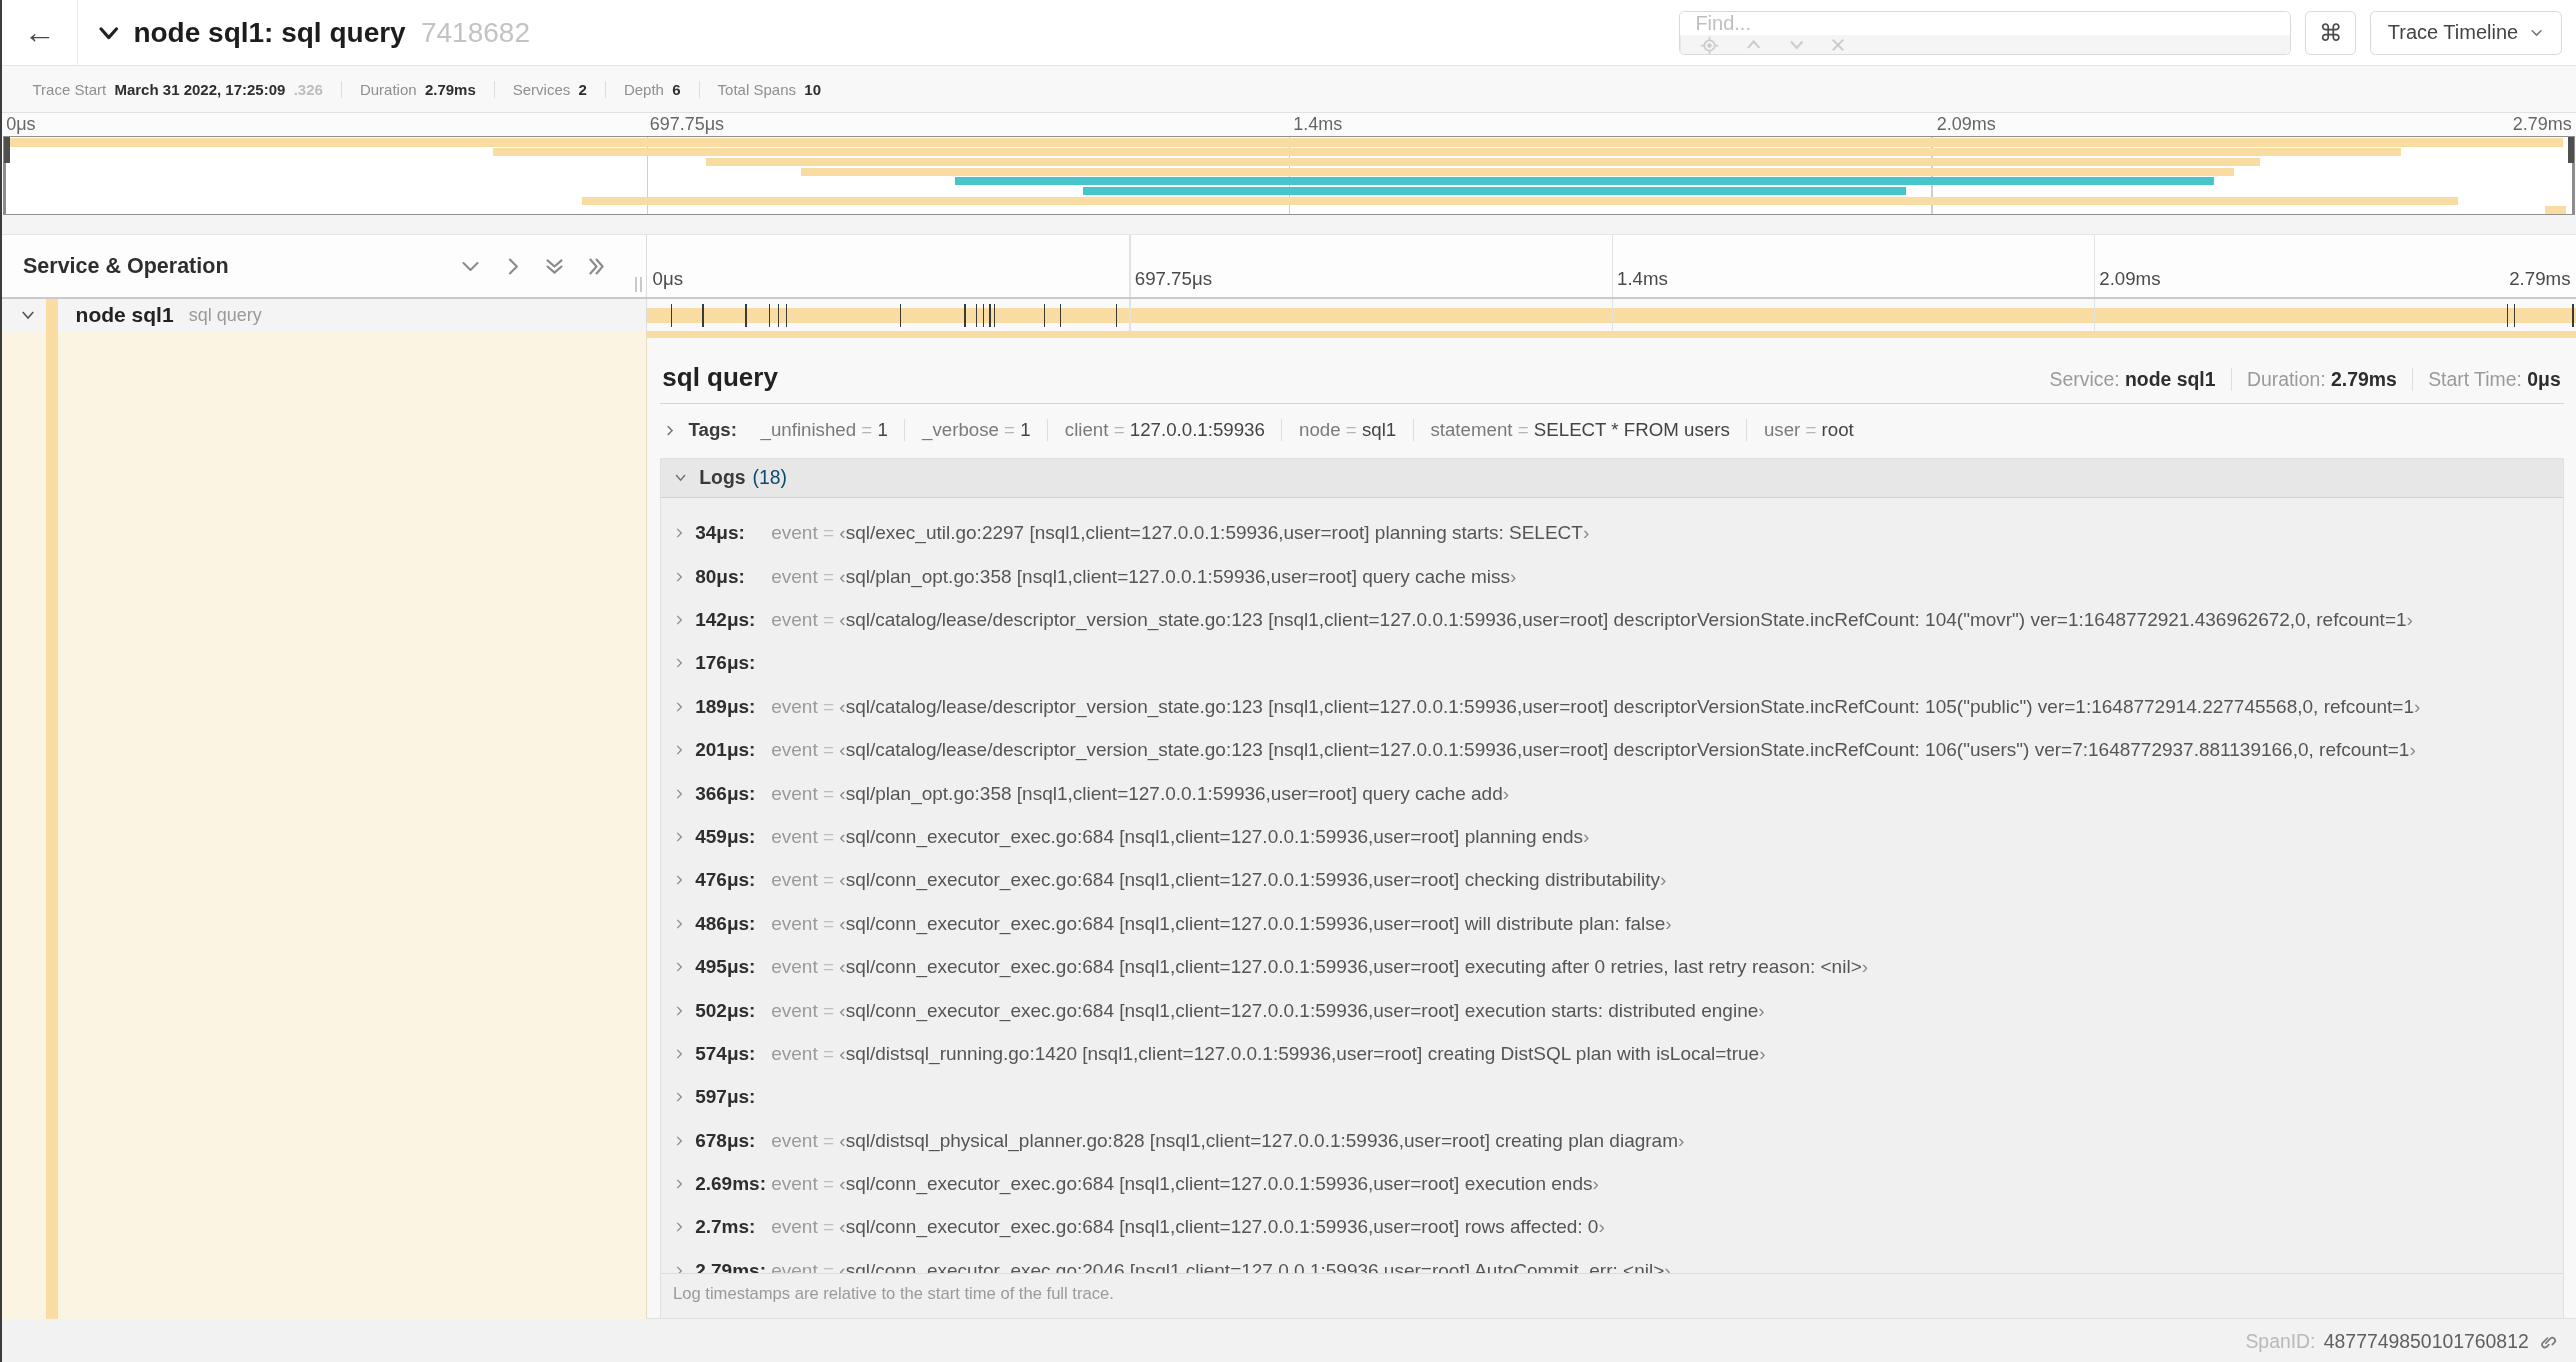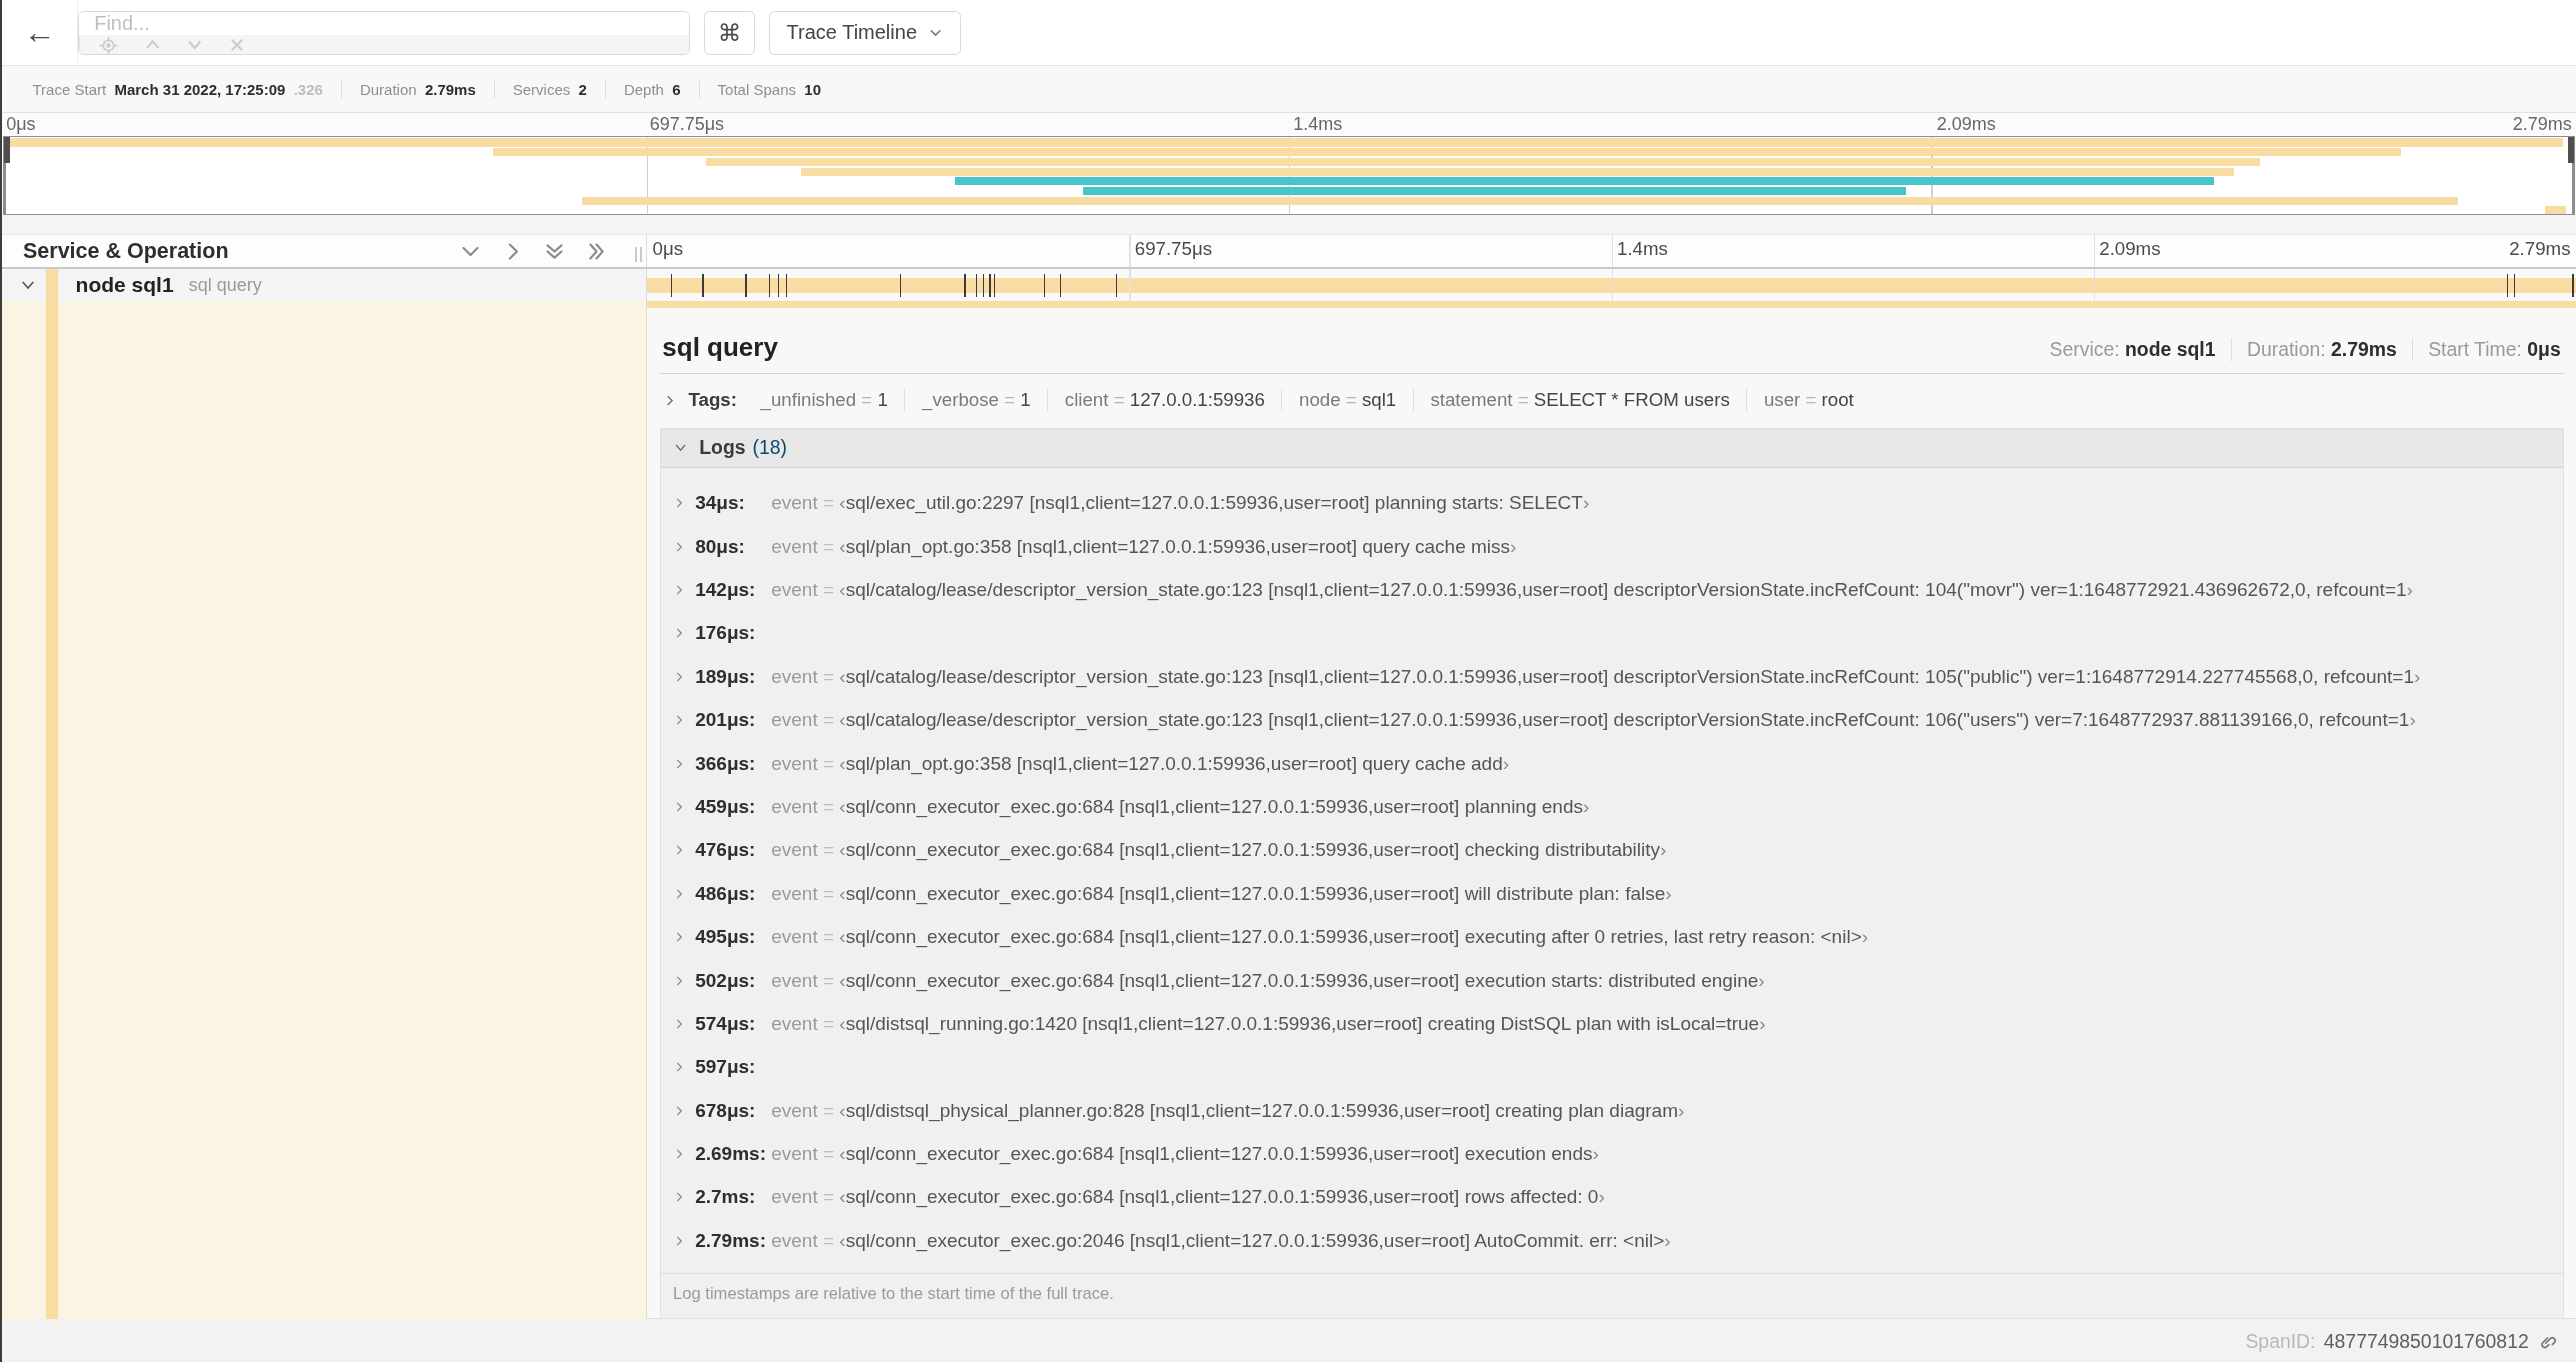--- a/index.html
+++ b/index.html
@@ -55,21 +55,21 @@
   .mm-canvas { height: 79px; margin: 0 1.4px; position: relative; background: #fff;
                border: 1.4px solid #8f8f8f; }
   .mm-grid { position: absolute; top: 0; bottom: 0; width: 1.4px; background: #cfcfcf; }
   .mm-row { position: absolute; height: 8.3px; }
   .mm-handle { position: absolute; top: 0; width: 5.5px; height: 26px; background: #4f4f4f; cursor: ew-resize; z-index: 3; }
   .mm-edge { position: absolute; top: 0; bottom: 0; width: 1.4px; background: #8c8c8c; z-index: 2; cursor: ew-resize; }
 
   .gapbar { height: 19.4px; background: #f4f4f4; flex: none; }
 
   
-  .tl-header { height: 35px; display: flex; background: #fdfdfd; border-top: 1.4px solid #e6e6e6;
+  .tl-header { height: 65px; display: flex; background: #fdfdfd; border-top: 1.4px solid #e6e6e6;
                border-bottom: 2.1px solid #c9c9c9; flex: none; }
   .tl-left { width: 645px; flex: none; display: flex; align-items: center; padding: 0 0 0 21px; position: relative;
              border-right: 1.4px solid #dcdcdc; }
   .tl-left-title { font-size: 21.5px; font-weight: bold; color: #2e2e2e; flex: 1 1 auto; }
   .collapser-row { display: flex; align-items: center; gap: 21px; margin-right: 39px; }
   .collapser { width: 21px; height: 21px; cursor: pointer; display: flex; }
   .col-grip { position: absolute; right: 4.2px; bottom: 5.5px; display: flex; gap: 2.8px; cursor: col-resize; }
   .col-grip i { display: block; width: 2.1px; height: 15.2px; background: #c9c9c9; }
   .tl-ruler { flex: 1 1 auto; position: relative; font-size: 18.7px; color: #4a4a4a; }
   .ruler-label { position: absolute; bottom: 7px; padding-left: 5.5px; white-space: nowrap; }
@@ -134,20 +134,27 @@
   .link-icon { width: 21px; height: 21px; cursor: pointer; display: flex; }
 </style>
 </head>
 <body>
 
 <div class="app">
 
   <div class="topbar">
     <div class="back-btn">
       <span>←</span>
+    </div>
+    <div class="title-wrap">
+      <svg class="title-chevron" viewBox="0 0 24 24">
+        <polyline points="4,8 12,17 20,8" stroke="#222" stroke-width="3.2"></polyline>
+      </svg>
+      <span class="page-title">node sql1: sql query</span>
+      <span class="trace-id">7418682</span>
     </div>
     <div class="header-right">
       <div class="find-group">
         <input class="find-input" value="" placeholder="Find..." style="">
         <div class="find-controls">
           <span class="find-ic">
             <svg width="21" height="21" viewBox="0 0 24 24" fill="none" stroke="#ccc" stroke-width="2">
               <circle cx="12" cy="12" r="6"></circle>
                 <circle cx="12" cy="12" r="1.6" fill="#ccc"></circle>
               <line x1="12" y1="2" x2="12" y2="6"></line>

